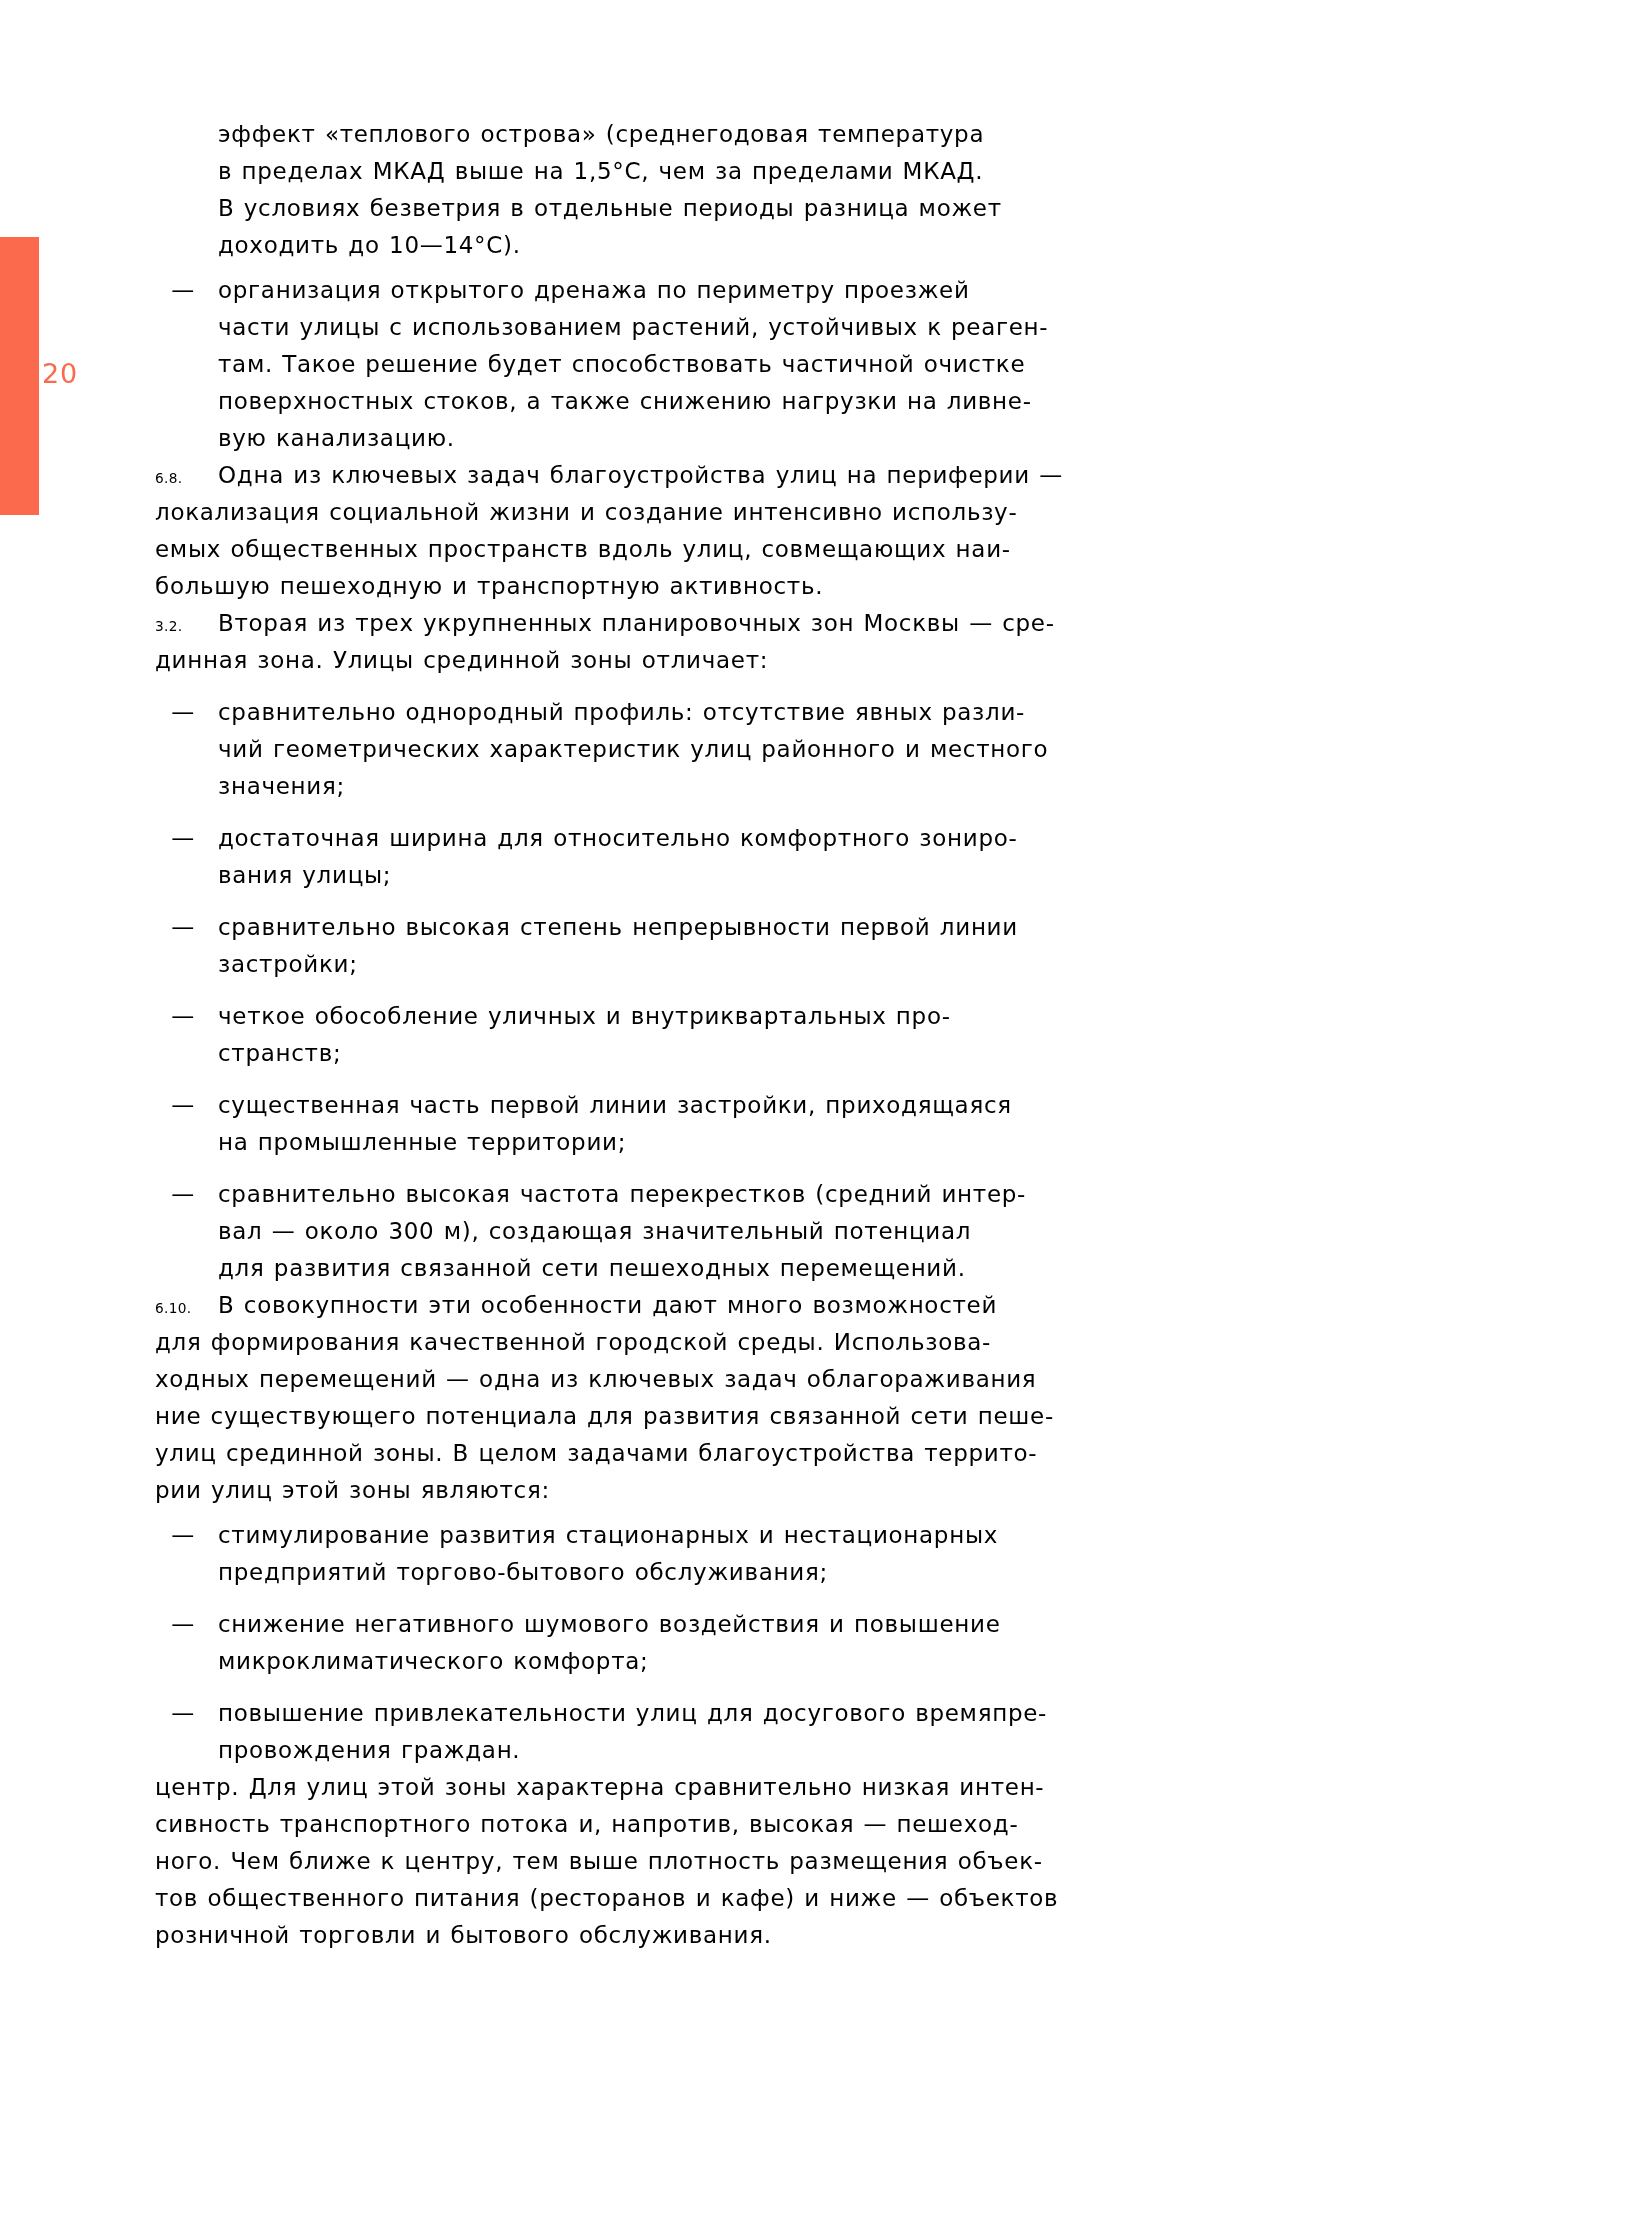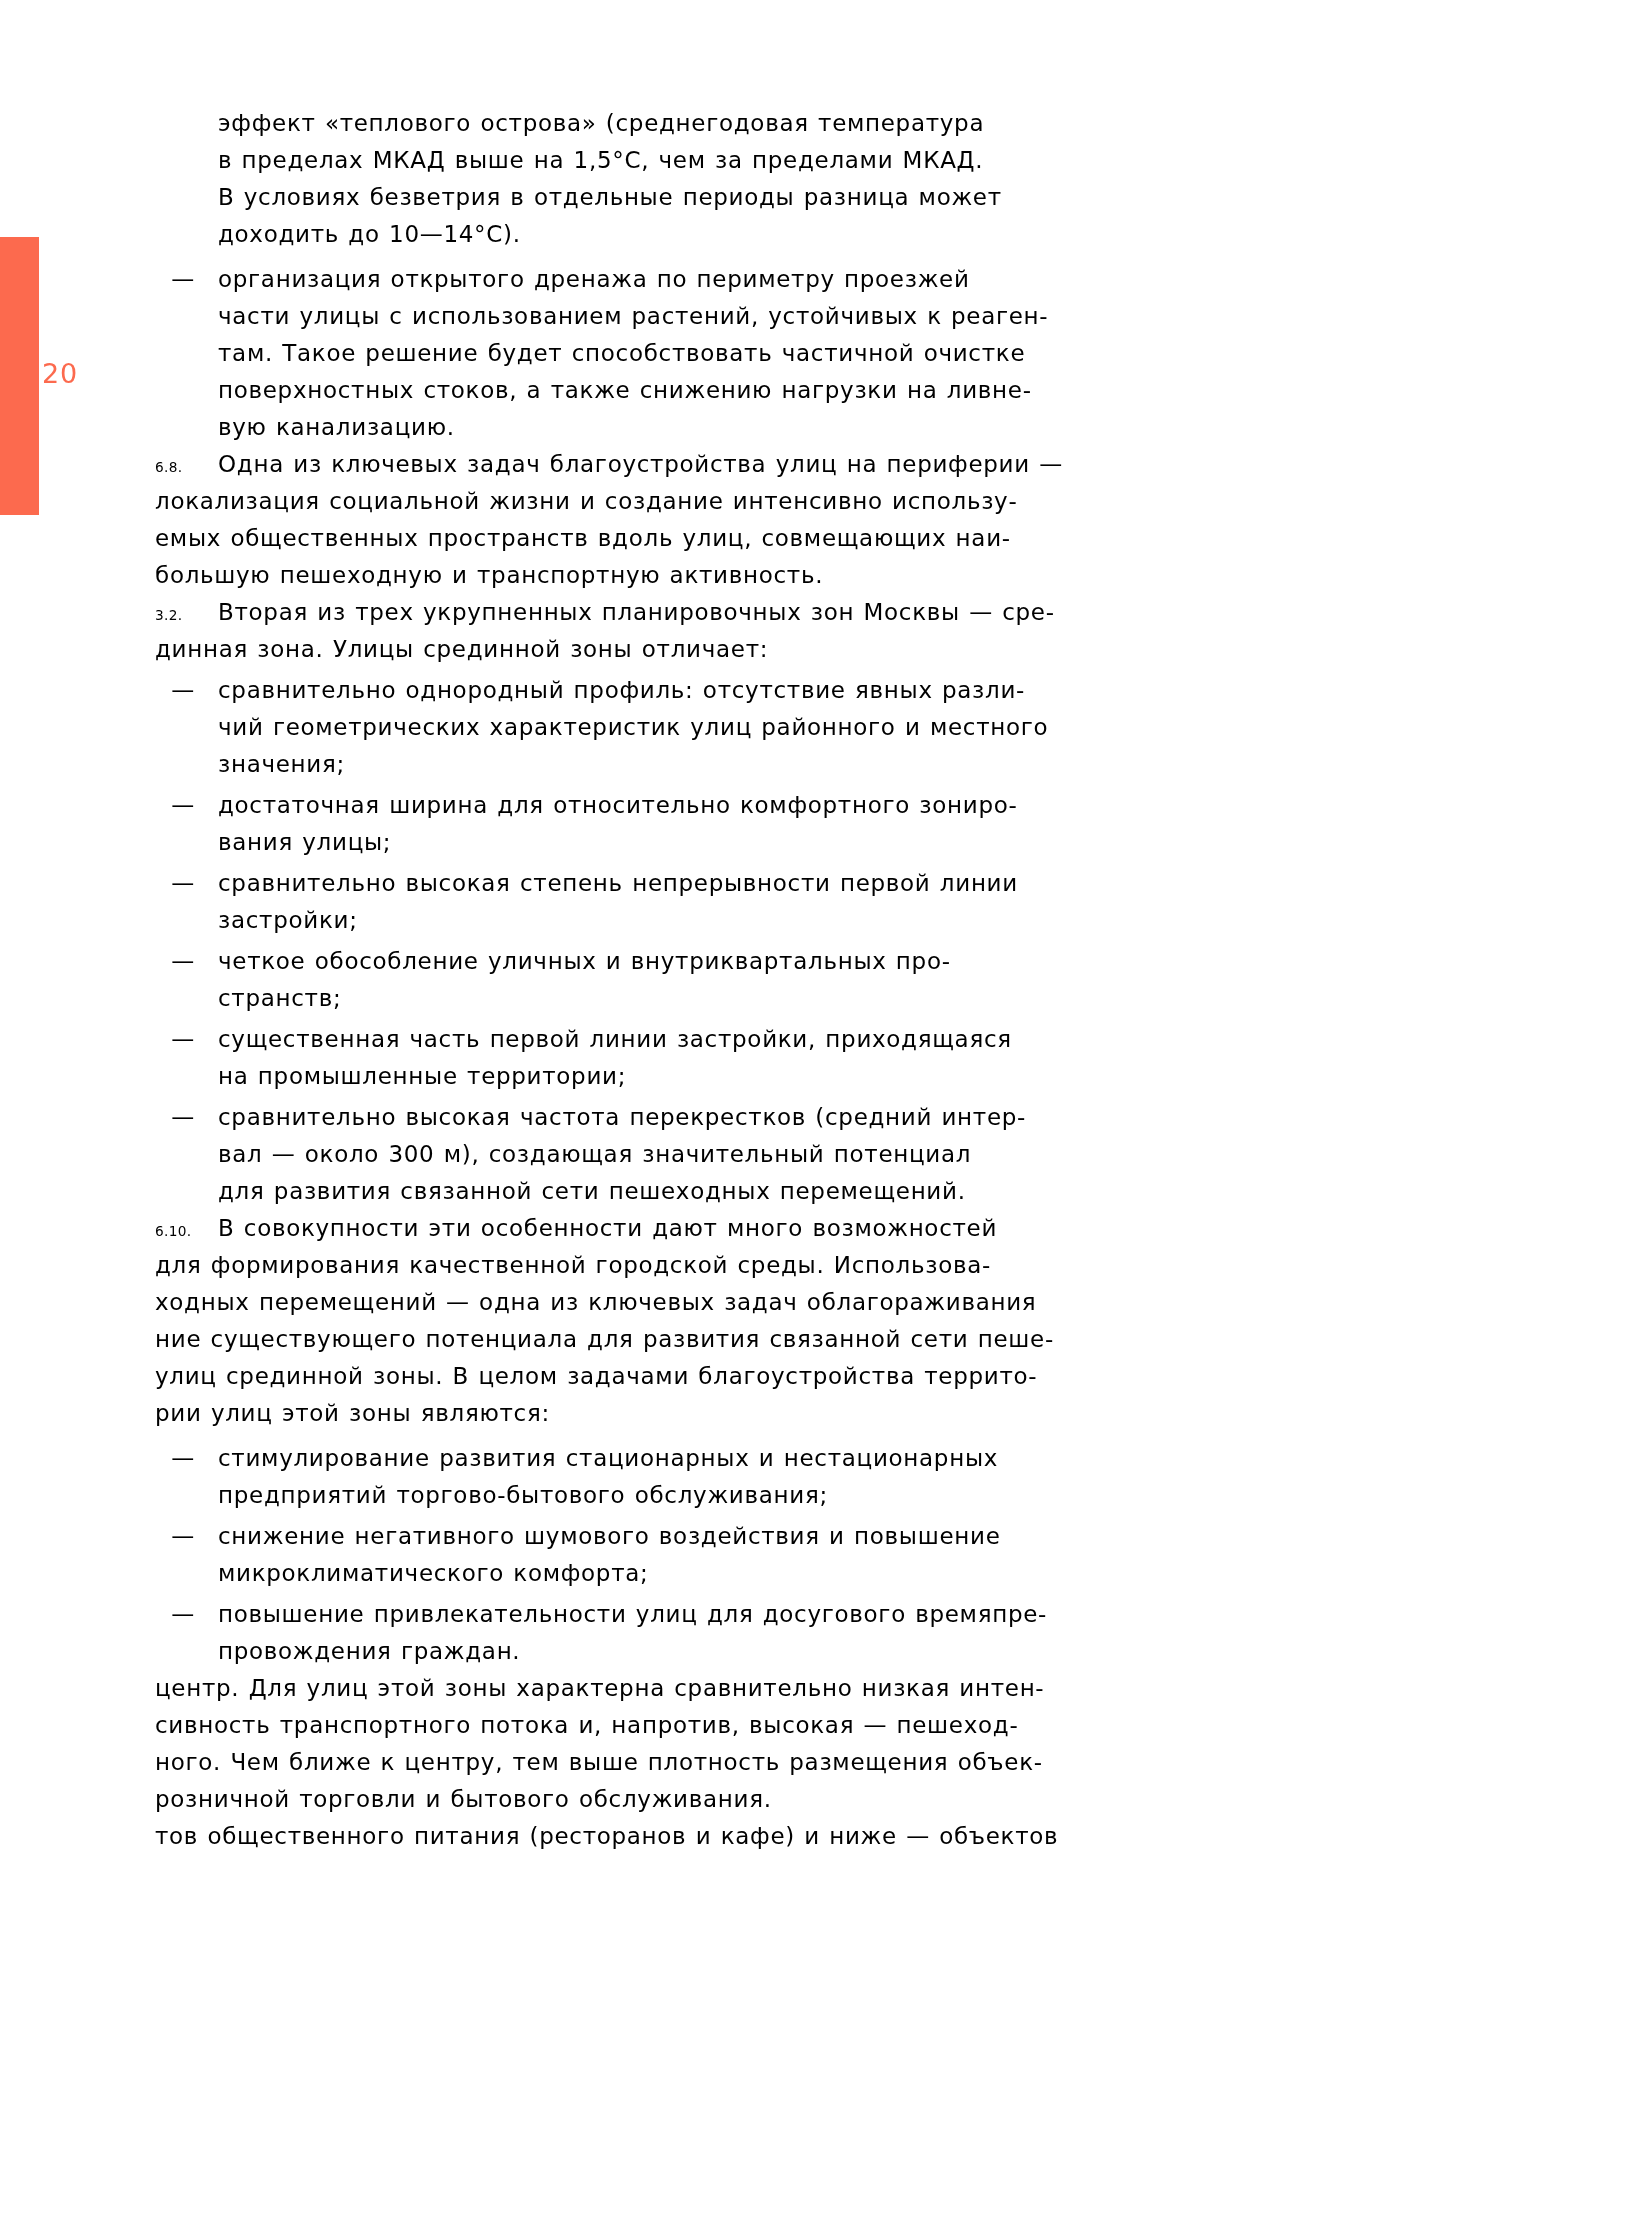--- a/index.html
+++ b/index.html
@@ -51,21 +51,21 @@
     display: inline-block;
     width: 63px;
     font-size: 13.7px;
     letter-spacing: 0.3px;
   }
   .dash {
     position: absolute;
     left: 16.3px;
     top: 0;
   }
-  .gap-none { margin-top: 4px; }
+  .gap-none { margin-top: 15px; }
   .gap-small { margin-top: 7.8px; }
   .gap-section { }
 </style>
 </head>
 <body>
 
 <div class="page" style="color: rgb(0, 0, 0); background: rgb(255, 255, 255);">
   <div class="accent-bar" style="background: rgb(252, 106, 78);"></div>
   <div class="page-number" style="color: rgb(252, 106, 78);">20</div>
   <div class="text-column">
@@ -135,18 +135,18 @@
         <div class="line"><span>микроклиматического комфорта;</span></div>
       </div>
       <div class="block list_item gap-none">
         <div class="line first"><span class="dash">—</span><span>повышение привлекательности улиц для досугового времяпре-</span></div>
         <div class="line"><span>провождения граждан.</span></div>
       </div>
       <div class="block section gap-section">
         <div class="line"><span>центр. Для улиц этой зоны характерна сравнительно низкая интен-</span></div>
         <div class="line"><span>сивность транспортного потока и, напротив, высокая — пешеход-</span></div>
         <div class="line"><span>ного. Чем ближе к центру, тем выше плотность размещения объек-</span></div>
+        <div class="line"><span>тов общественного питания (ресторанов и кафе) и ниже — объектов</span></div>
         <div class="line"><span>розничной торговли и бытового обслуживания.</span></div>
-        <div class="line"><span>тов общественного питания (ресторанов и кафе) и ниже — объектов</span></div>
       </div>
     </div>
 </div>
 
 
 </body></html>

